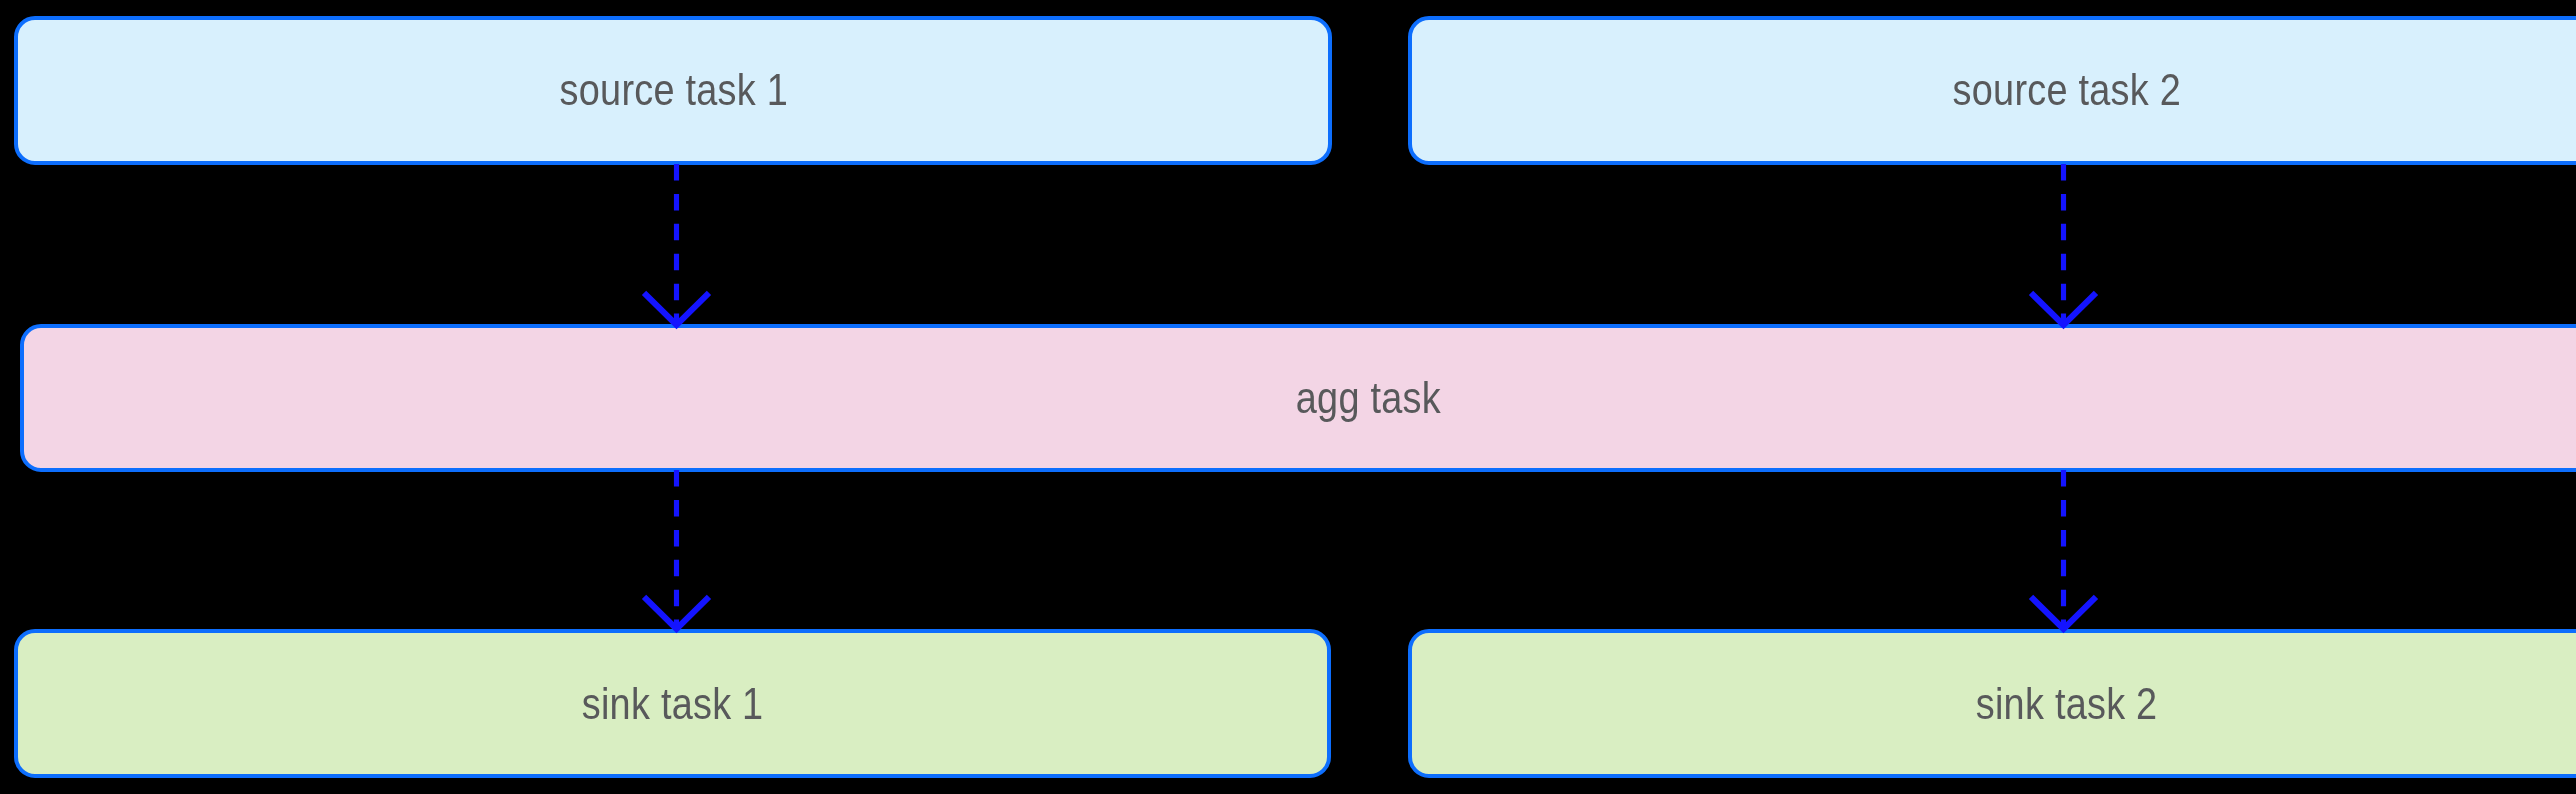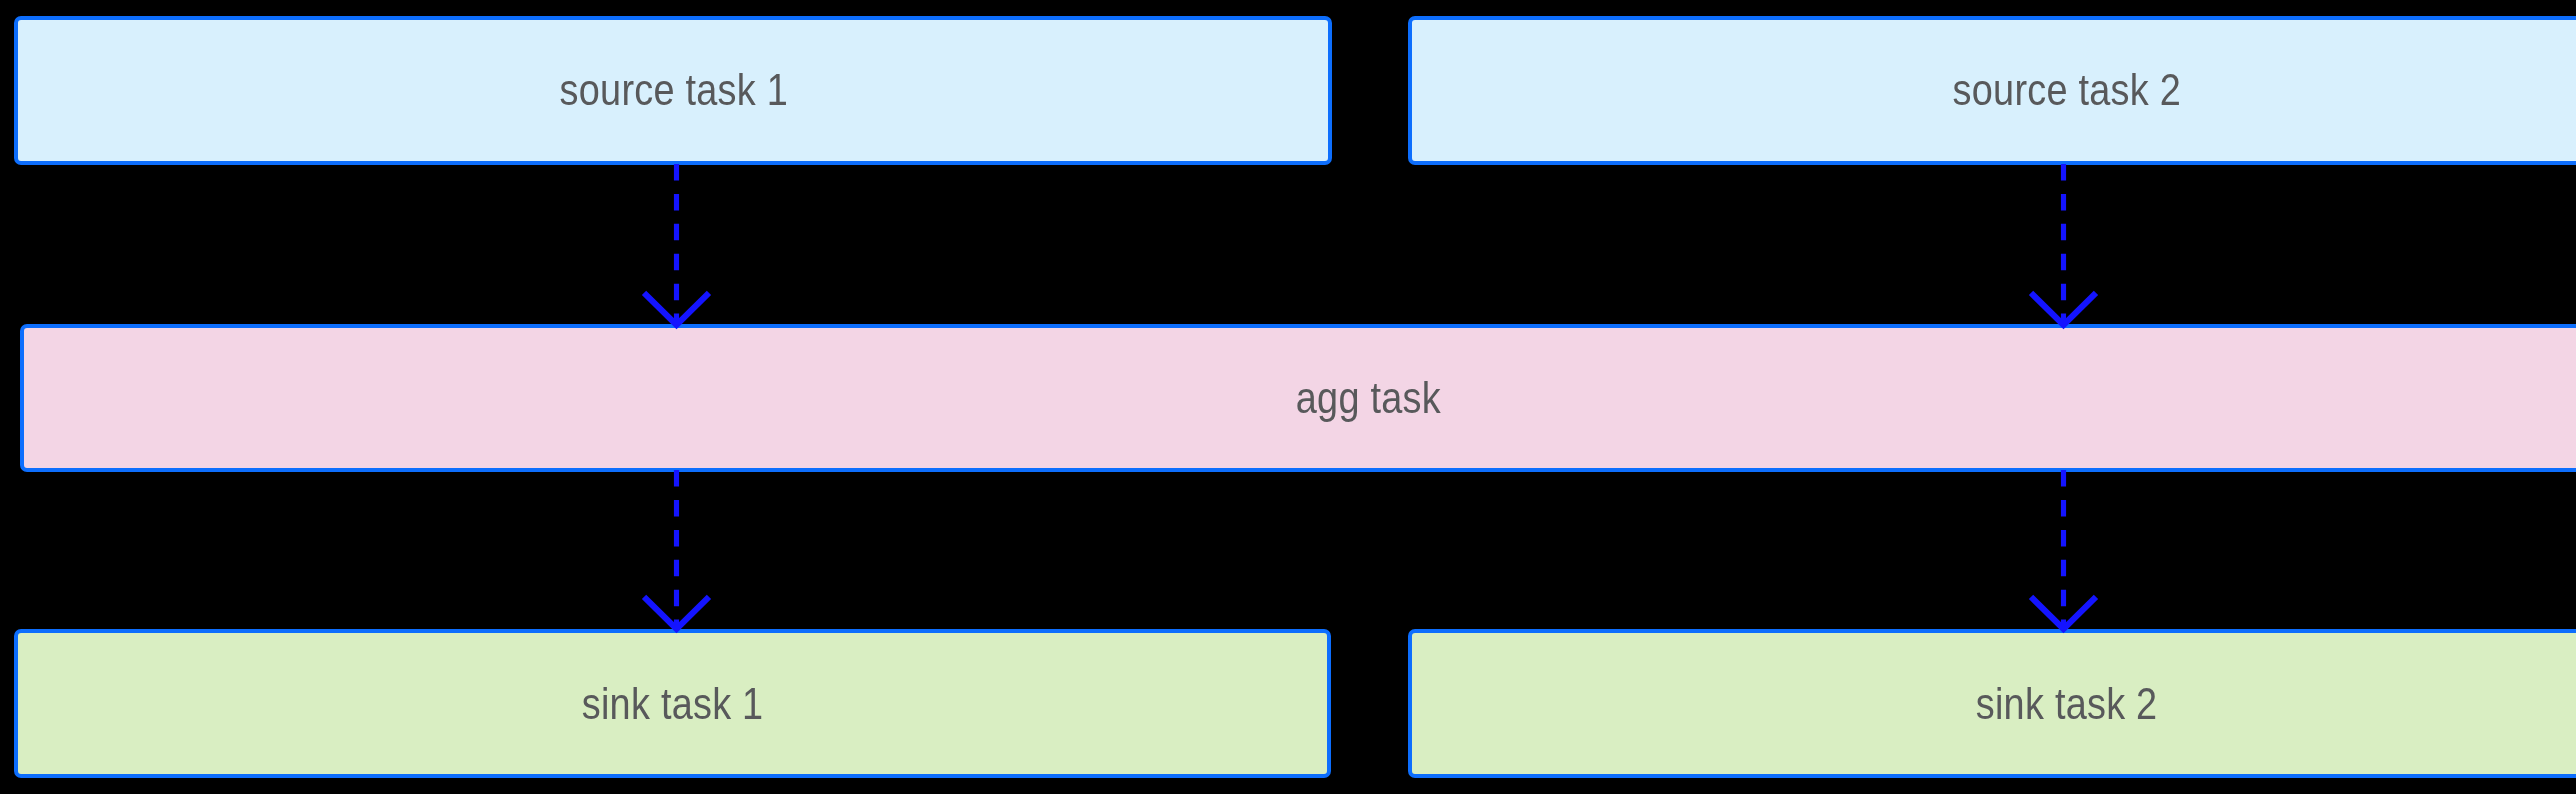--- a/index.html
+++ b/index.html
@@ -12,21 +12,21 @@
     width: 2738px;
     height: 795px;
     background: #000000;
     overflow: hidden;
     font-family: "Liberation Sans", "DejaVu Sans", sans-serif;
   }
   .node {
     position: absolute;
     box-sizing: border-box;
     border: 4.1px solid #0d6efd;
-    border-radius: 7px;
+    border-radius: 21px;
     display: flex;
     align-items: center;
     justify-content: center;
   }
   .node-label {
     color: #58595b;
     font-size: 44px;
     font-weight: 400;
     letter-spacing: 0.3px;
     line-height: 1;

